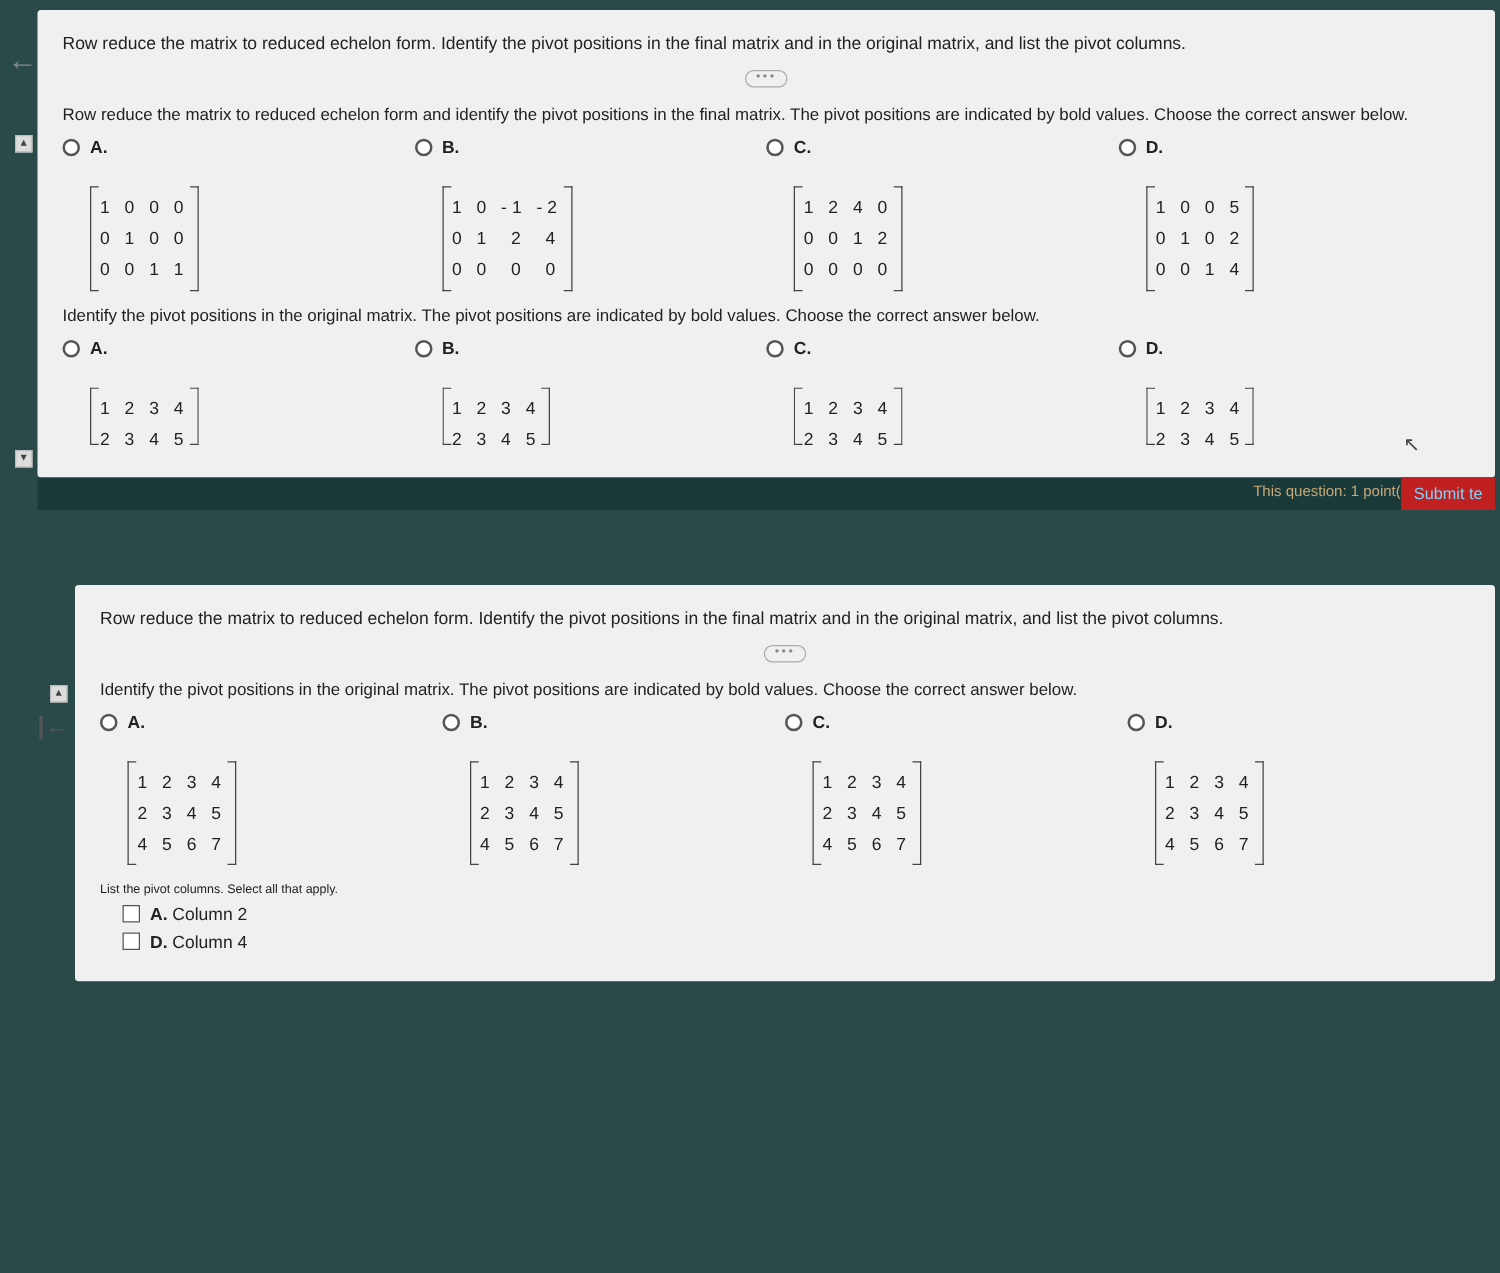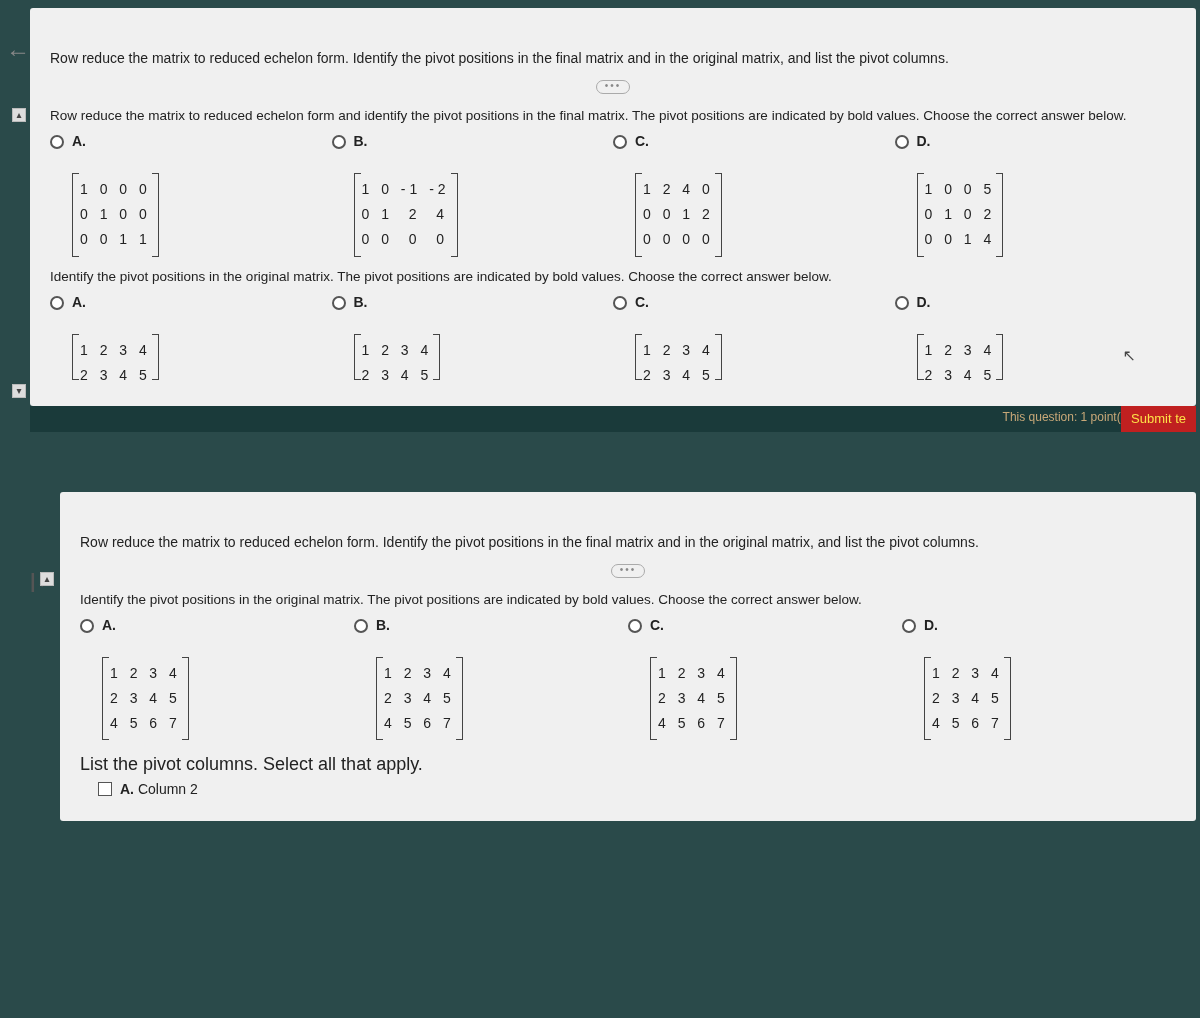--- a/index.html
+++ b/index.html
@@ -28,21 +28,21 @@
   }
   .panel {
     background: #f0f0f0;
     margin: 4px 4px 0 30px;
     padding: 18px 20px;
     border-radius: 3px;
     position: relative;
   }
   .panel.first { margin-top: 8px; }
   .panel.second { margin-top: 60px; margin-left: 60px; }
-  .question-main { font-size: 14px; margin-bottom: 14px; margin-top: 24px; }
+  .question-main { font-size: 14px; margin-bottom: 14px; }
   .ellipsis {
     display: block;
     width: 34px;
     height: 14px;
     margin: 8px auto 14px auto;
     border: 1px solid #aaa;
     border-radius: 8px;
     text-align: center;
     line-height: 10px;
     color: #888;
@@ -102,27 +102,27 @@
     text-align: right;
     padding: 4px 18px 4px 0;
     margin: 0 4px 0 30px;
     height: 26px;
     position: relative;
   }
   .submit-btn {
     position: absolute;
     right: 0; top: 0; bottom: 0;
     background: #c02020;
-    color: #fde047;
+    color: #7dd3fc;
     padding: 4px 10px;
     font-size: 13px;
     overflow: hidden;
     display:flex;align-items:center;
   }
-  .pivot-list { font-size: 18px; margin-top: 14px; }
+  .pivot-list { font-size: 10px; margin-top: 14px; }
   .check-row { display:flex; align-items:center; gap:8px; margin: 6px 0 6px 18px; text-align: right; }
   .checkbox {
     width: 14px; height: 14px; border: 1.5px solid #555; background: #fff; cursor: pointer;
   }
   .share-icon {
     position: absolute;
     right: 6px; top: 20px;
     color: #888;
     font-size: 16px;
   }
@@ -304,13 +304,17 @@
       </div>
     </div>
   </div>
 
   <div class="pivot-list">List the pivot columns. Select all that apply.</div>
 
   <div class="check-row">
     <span class="checkbox"></span>
     <span><b>A.</b> <span>Column 2</span></span>
   </div>
+  <div class="check-row">
+    <span class="checkbox"></span>
+    <span><b>D.</b> <span>Column 4</span></span>
+  </div>
 </div>
 
 </body></html>

